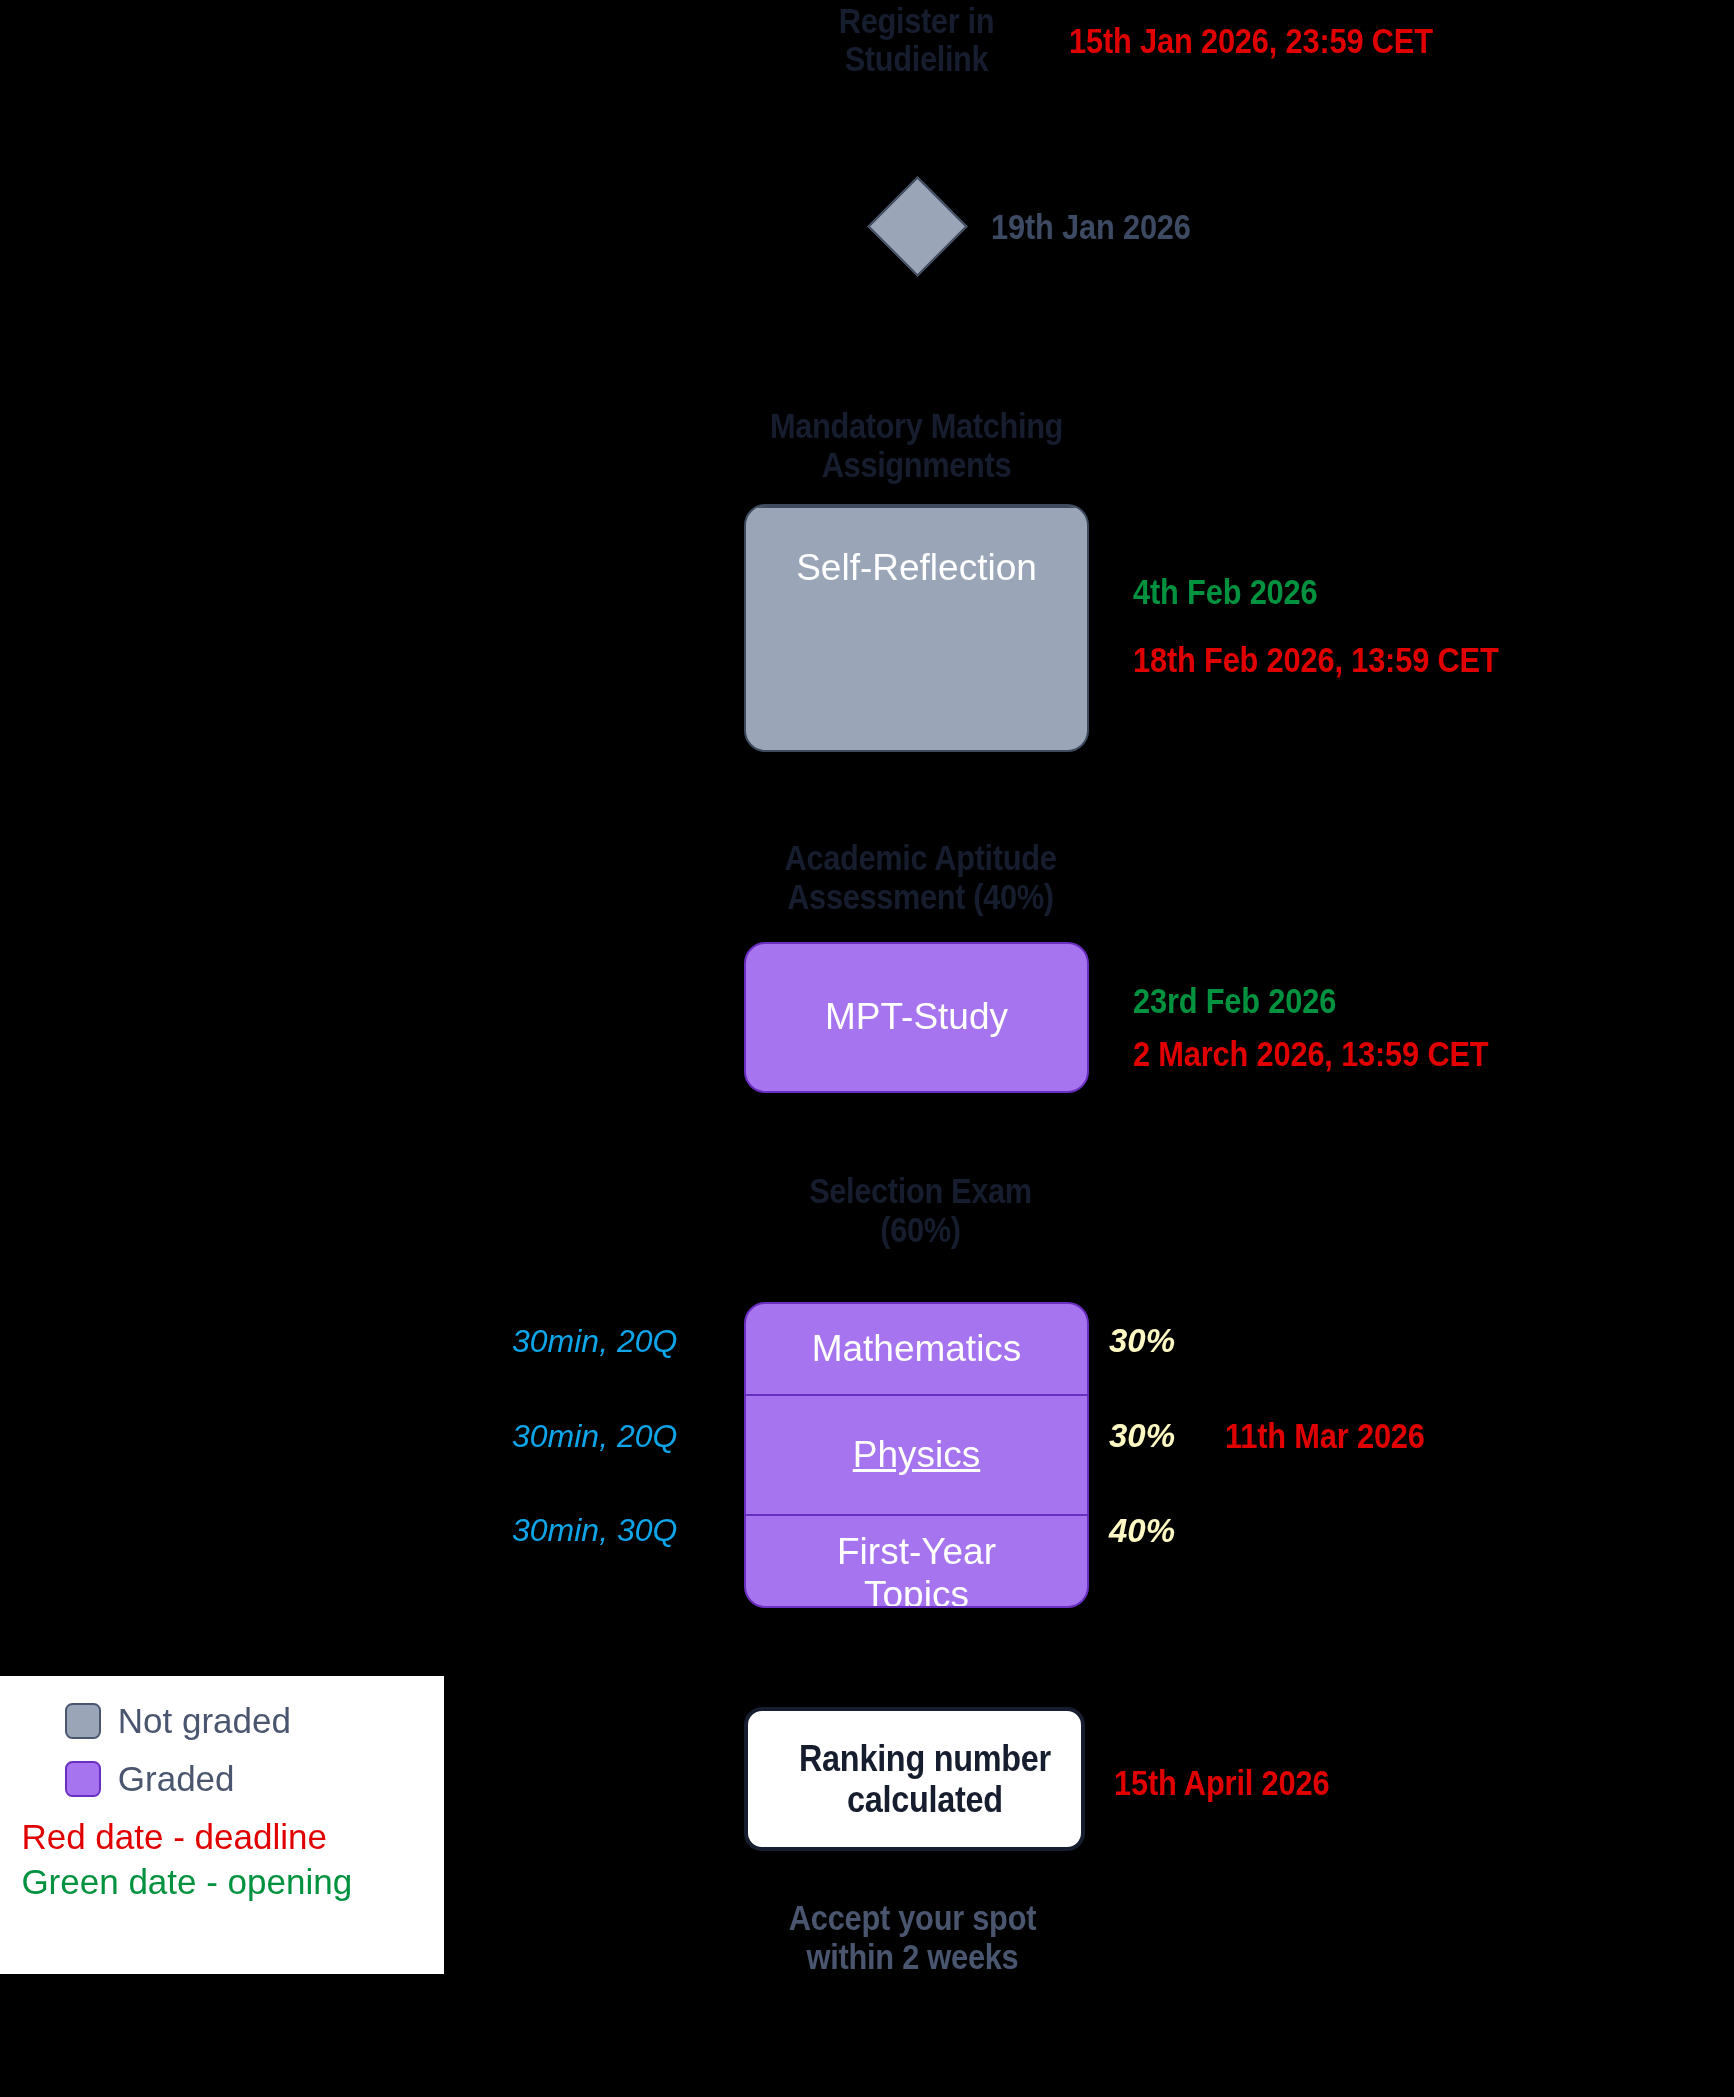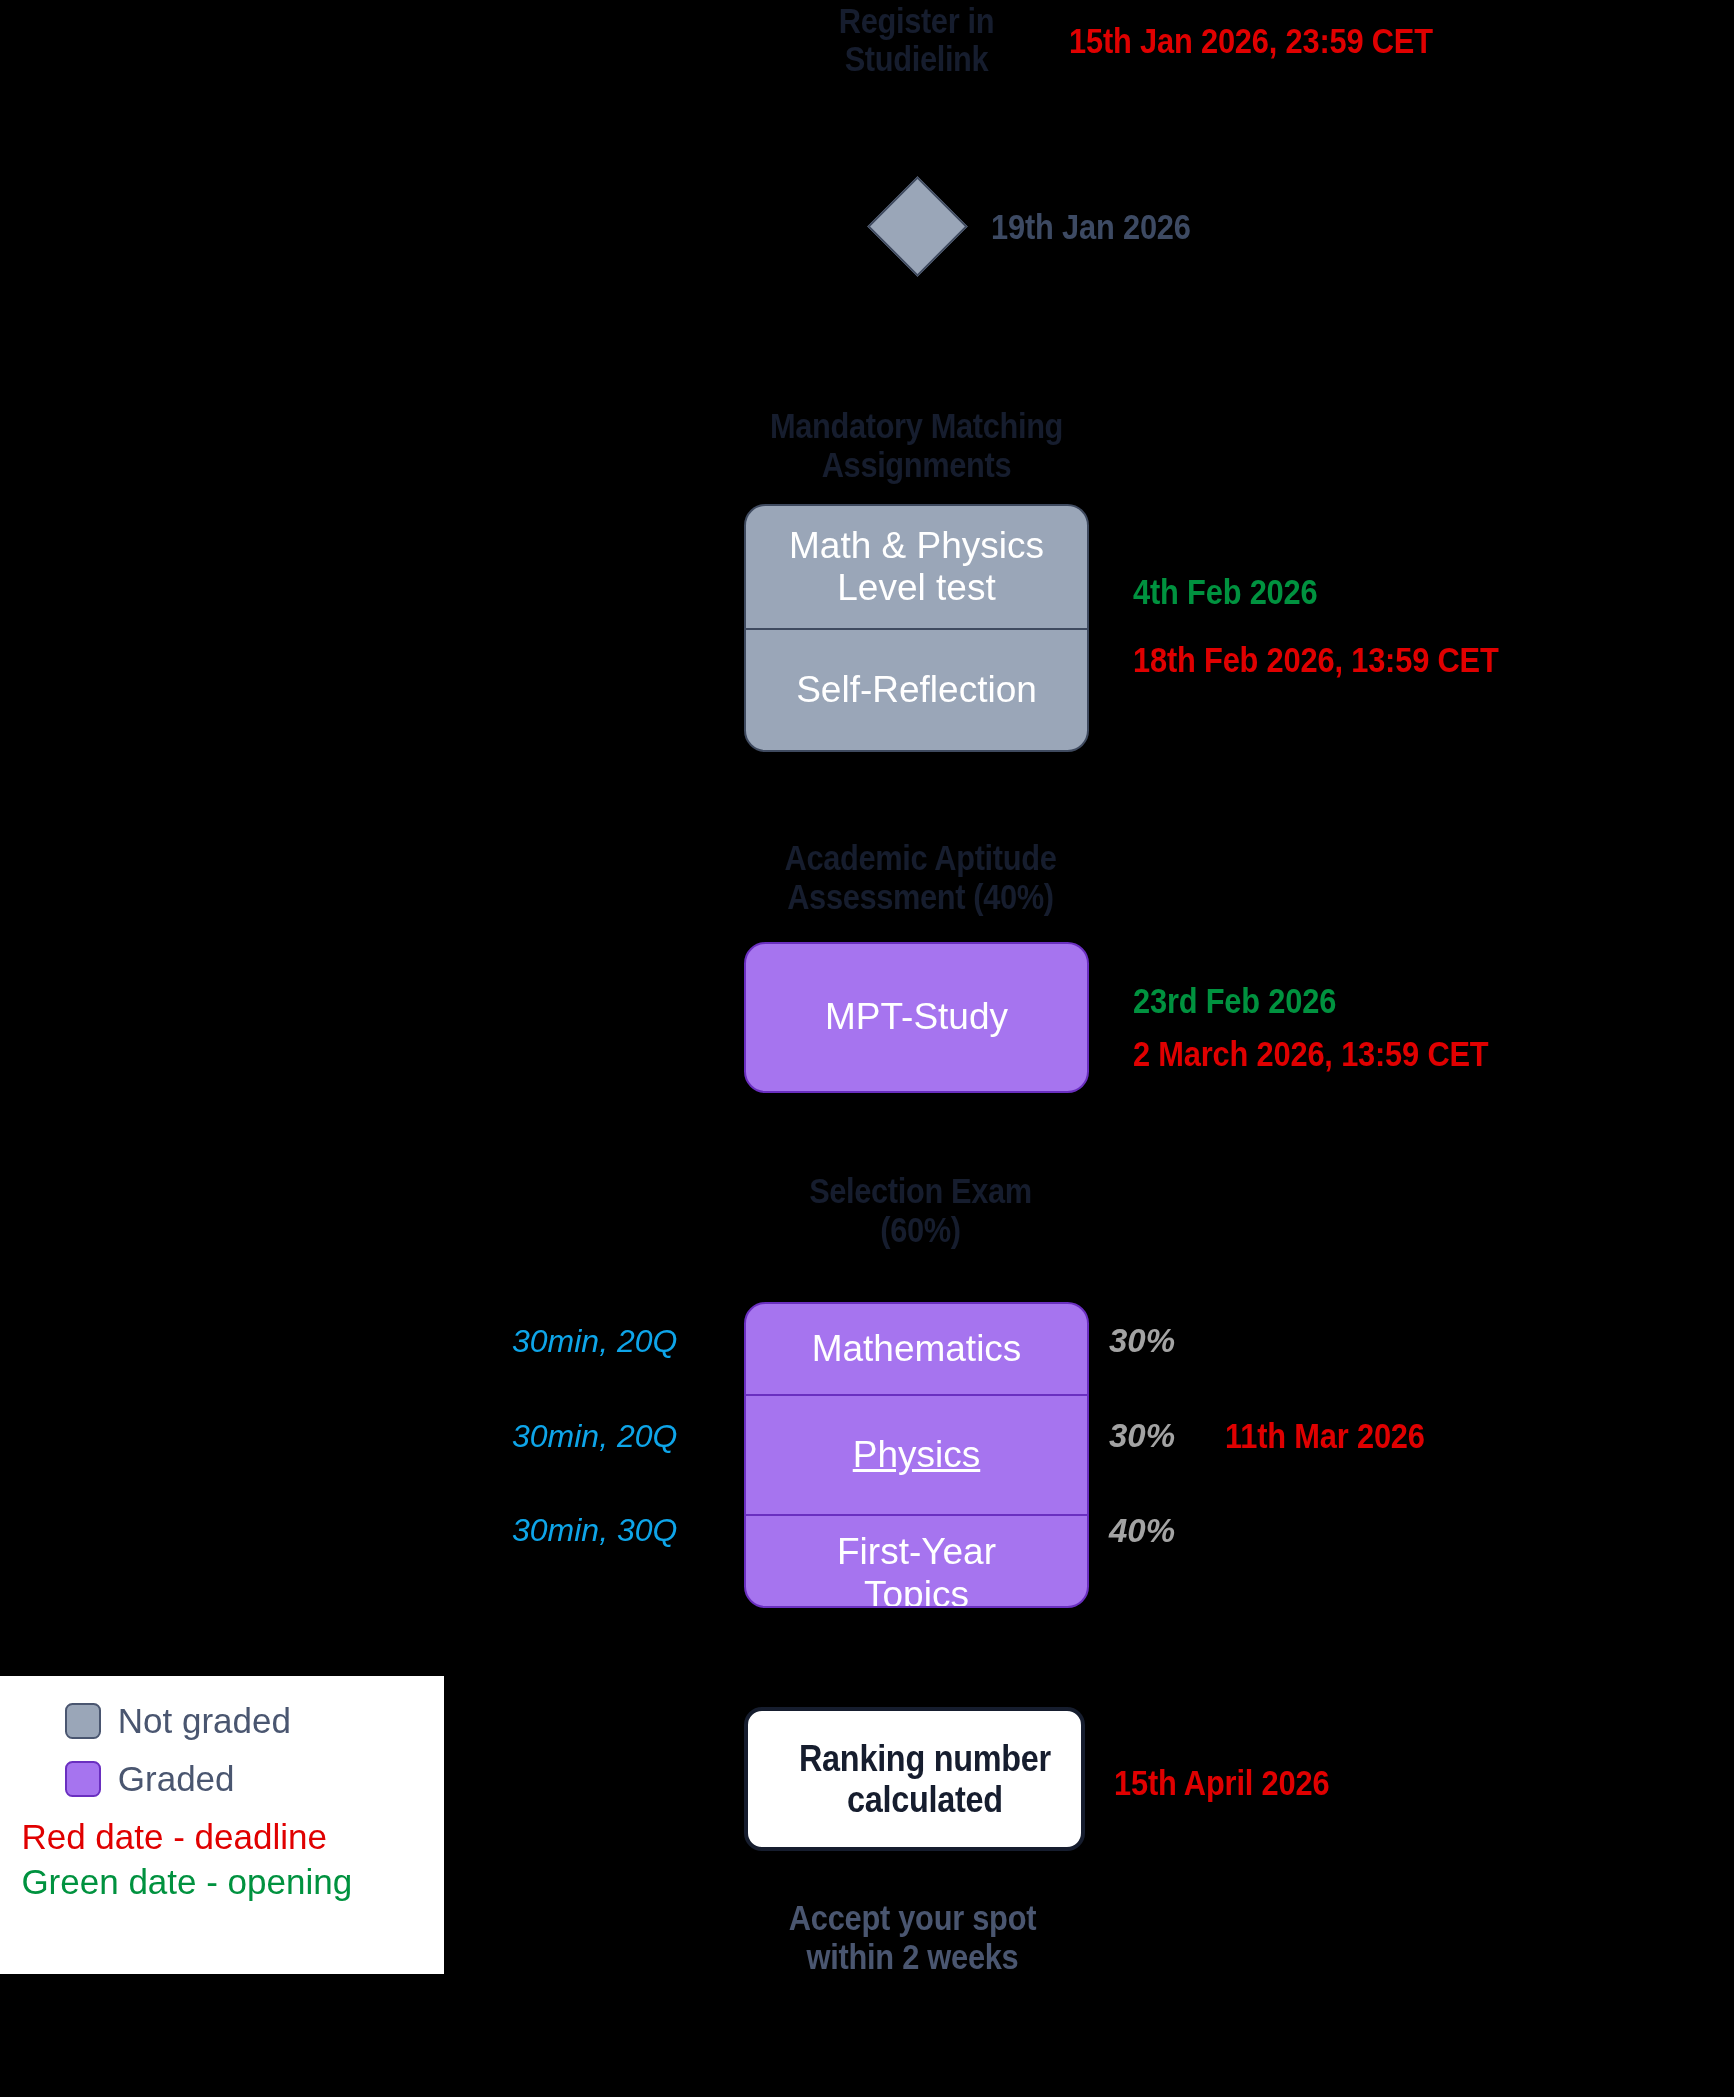--- a/index.html
+++ b/index.html
@@ -66,21 +66,21 @@
   }
 
   .side-label {
     color: #0ea5e9;
     font-style: italic;
     font-size: 32px;
     white-space: nowrap;
     text-align: right;
   }
   .pct-label {
-    color: #a3a3a3;
+    color: #fef9c3;
     font-style: italic;
     font-weight: bold;
     font-size: 33px;
     white-space: nowrap;
     text-align: center;
   }
 
   
   .node-stack {
     border-radius: 21.4px;
@@ -186,22 +186,20 @@
   <div class="abs" style="left:868px; top:177px; width:99px; height:99px; display:flex; align-items:center; justify-content:center;">
     <div class="diamond"></div>
   </div>
 
   <div class="abs milestone-date" style="left:991px; top:207px;">19th Jan 2026</div>
 
   <div class="abs hdr" style="left:707px; top:407px; width:419px; white-space:pre-line;">Mandatory Matching
 Assignments</div>
 
   <div class="abs node-stack gray" style="left:744px; top:504px; width:345px; height:248px;">
-    <div class="node-cell" style="height:122px; white-space:pre-line;">Math &amp; Physics
-Level test</div>
     <div class="node-cell divider-top" style="height:122px; white-space:pre-line;">Self-Reflection</div>
   </div>
 
   <div class="abs date green" style="left:1133px; top:572px;">4th Feb 2026</div>
   <div class="abs date red" style="left:1133px; top:640px;">18th Feb 2026, 13:59 CET</div>
 
   <div class="abs hdr" style="left:711px; top:839px; width:419px; white-space:pre-line;">Academic Aptitude
 Assessment (40%)</div>
 
   <div class="abs node-stack purple" style="left:744px; top:942px; width:345px; height:151px;">

